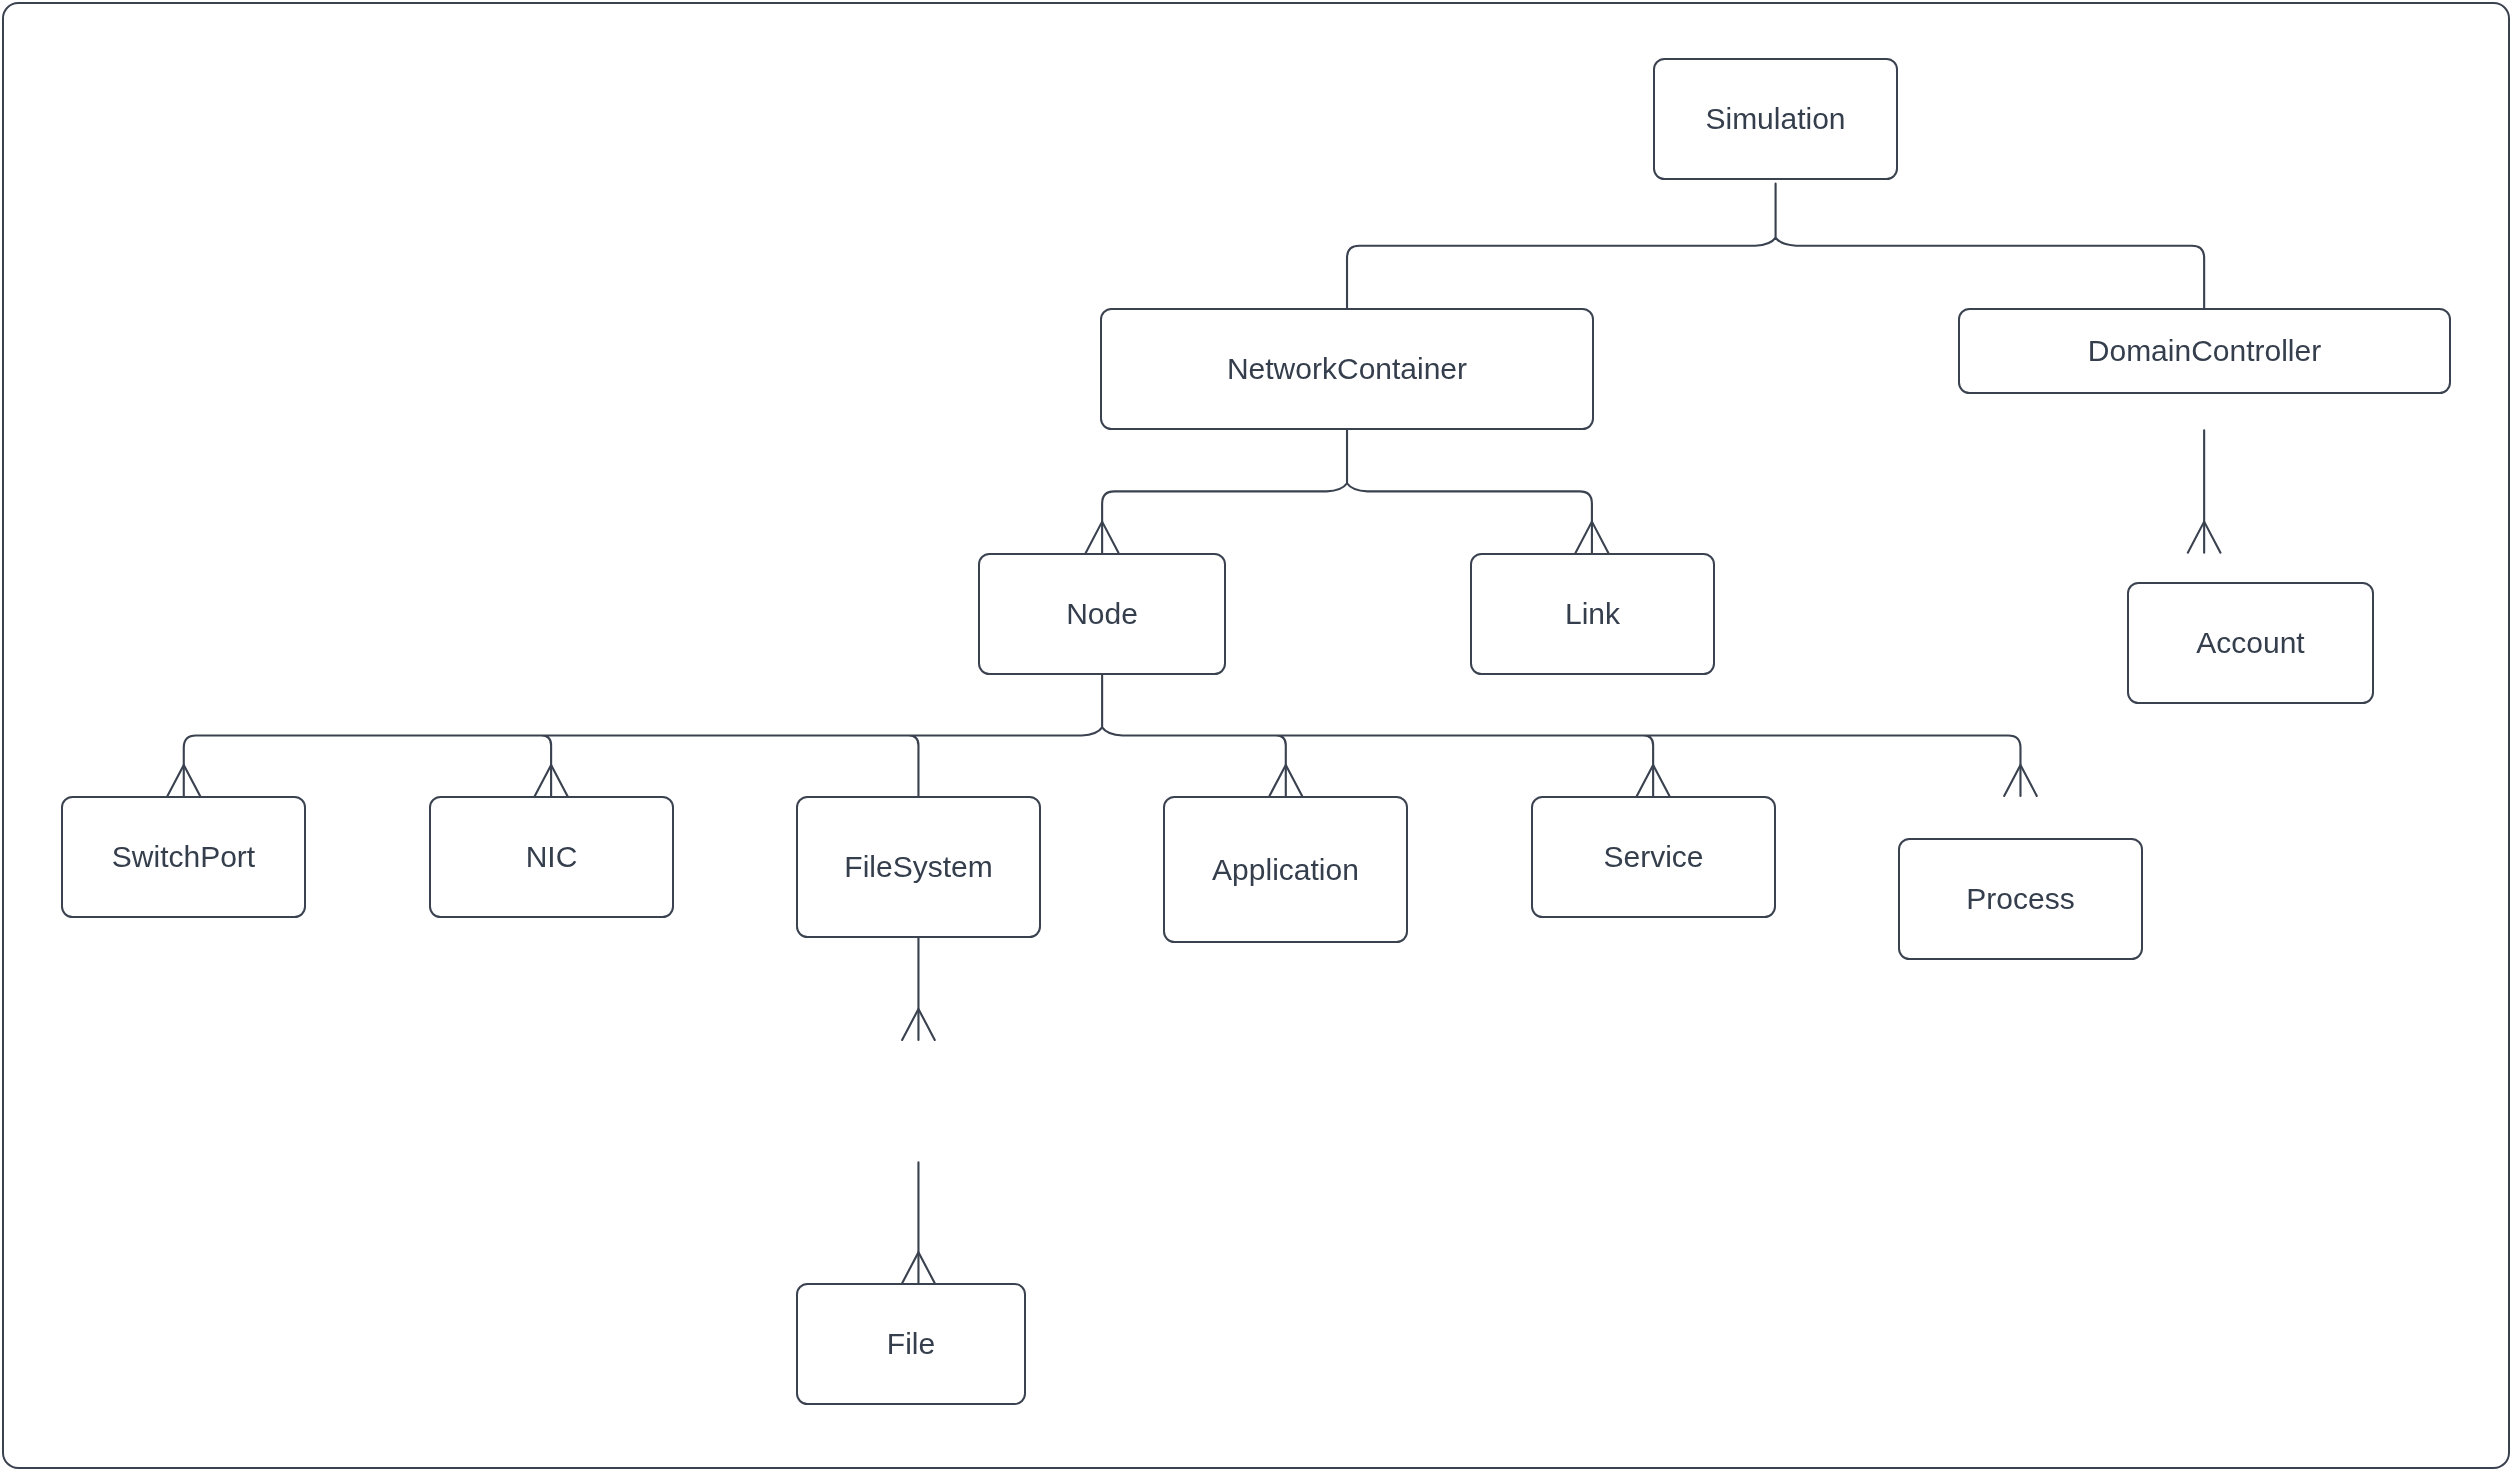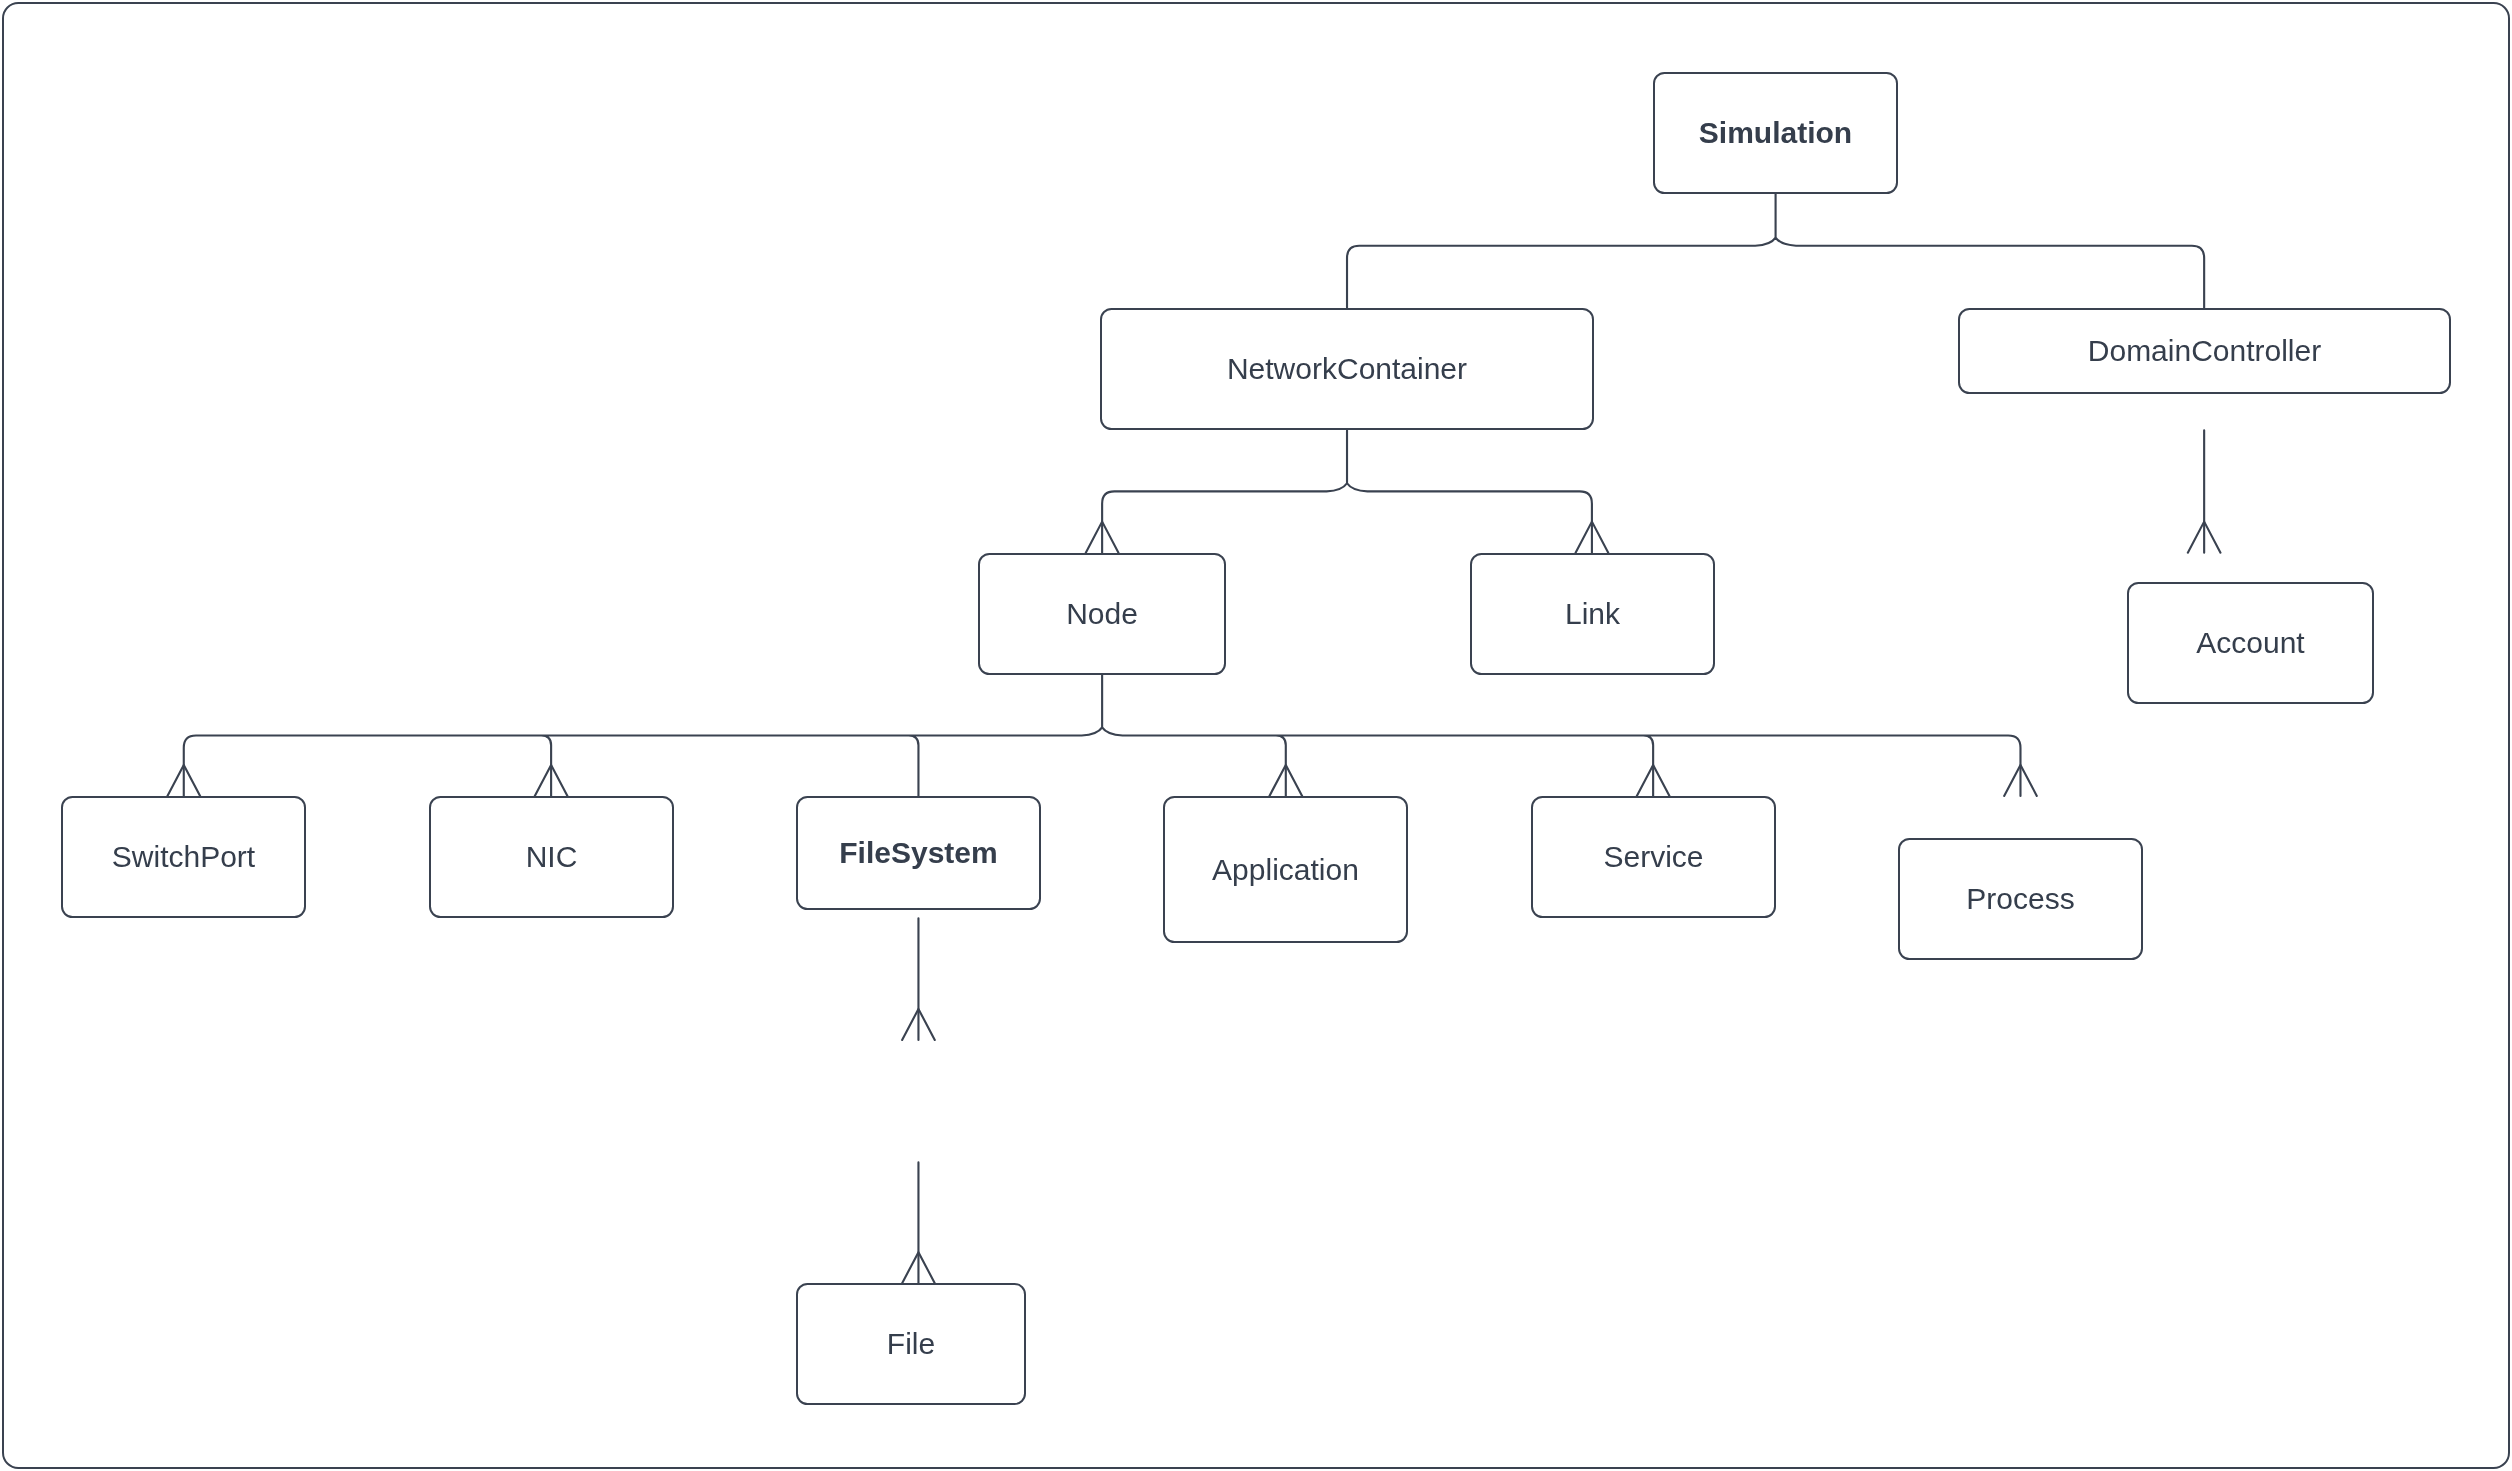--- a/index.html
+++ b/index.html
@@ -34,27 +34,27 @@
 </style>
 </head>
 <body>
 
 <div id="canvas" style="width: 2512px; height: 1471px;">
     <svg viewBox="0 0 3077 1802" width="2512" height="1471" class="connectors">
       <path d="M 1650 377 V 316 Q 1650 301 1665 301 H 2150 Q 2169 300 2175 291 Q 2181 300 2200 301 H 2685 Q 2700 301 2700 316 V 377 M 2175 225 V 291 M 1350 677 V 617 Q 1350 602 1365 602 H 1625 Q 1644 601 1650 592 Q 1656 601 1675 602 H 1935 Q 1950 602 1950 617 V 677 M 1650 527 V 592 M 2700 527 V 677 M 225 975 V 916 Q 225 901 240 901 H 1325 Q 1344 900 1350 891 Q 1356 900 1375 901 H 2460 Q 2475 901 2475 916 V 975 M 1350 827 V 891 M 663 901 Q 675 901 675 913 V 975 M 1113 901 Q 1125 901 1125 913 V 975 M 1563 901 Q 1575 901 1575 913 V 975 M 2013 901 Q 2025 901 2025 913 V 975 M 1125 1125 V 1274 M 1125 1424 V 1572"></path>
       <path d="M 1330 677 L 1350 639 L 1370 677 M 1930 677 L 1950 639 L 1970 677 M 2680 677 L 2700 639 L 2720 677 M 205 975 L 225 937 L 245 975 M 655 975 L 675 937 L 695 975 M 1555 975 L 1575 937 L 1595 975 M 2005 975 L 2025 937 L 2045 975 M 2455 975 L 2475 937 L 2495 975 M 1105 1274 L 1125 1236 L 1145 1274 M 1105 1572 L 1125 1534 L 1145 1572"></path>
     </svg>
   <div class="frame"></div>
-<div class="node" style="left: 1653px; top: 72px; width: 245px; height: 122px; font-weight: bold;">Simulation</div>
+<div class="node" style="left: 1653px; top: 58px; width: 245px; height: 122px;">Simulation</div>
     <div class="node" style="left: 1100px; top: 308px; width: 494px; height: 122px;">NetworkContainer</div>
     <div class="node" style="left: 1958px; top: 308px; width: 493px; height: 86px;">DomainController</div>
     <div class="node" style="left: 978px; top: 553px; width: 248px; height: 122px;">Node</div>
     <div class="node" style="left: 1470px; top: 553px; width: 245px; height: 122px;">Link</div>
     <div class="node" style="left: 2081px; top: 582px; width: 247px; height: 122px; margin-left: 46px;">Account</div>
     <div class="node" style="left: 61px; top: 796px; width: 245px; height: 122px;">SwitchPort</div>
     <div class="node" style="left: 429px; top: 796px; width: 245px; height: 122px;">NIC</div>
-    <div class="node" style="left: 796px; top: 796px; width: 245px; height: 114px; font-weight: bold;">FileSystem</div>
+    <div class="node" style="left: 796px; top: 796px; width: 245px; height: 142px;">FileSystem</div>
     <div class="node" style="left: 1163px; top: 796px; width: 245px; height: 147px;">Application</div>
     <div class="node" style="left: 1531px; top: 796px; width: 245px; height: 122px;">Service</div>
     <div class="node" style="left: 1898px; top: 796px; width: 245px; height: 122px; margin-top: 42px;">Process</div>
     <div class="node" style="left: 796px; top: 1283px; width: 230px; height: 122px;">File</div>
   </div>
 
 
 </body></html>

